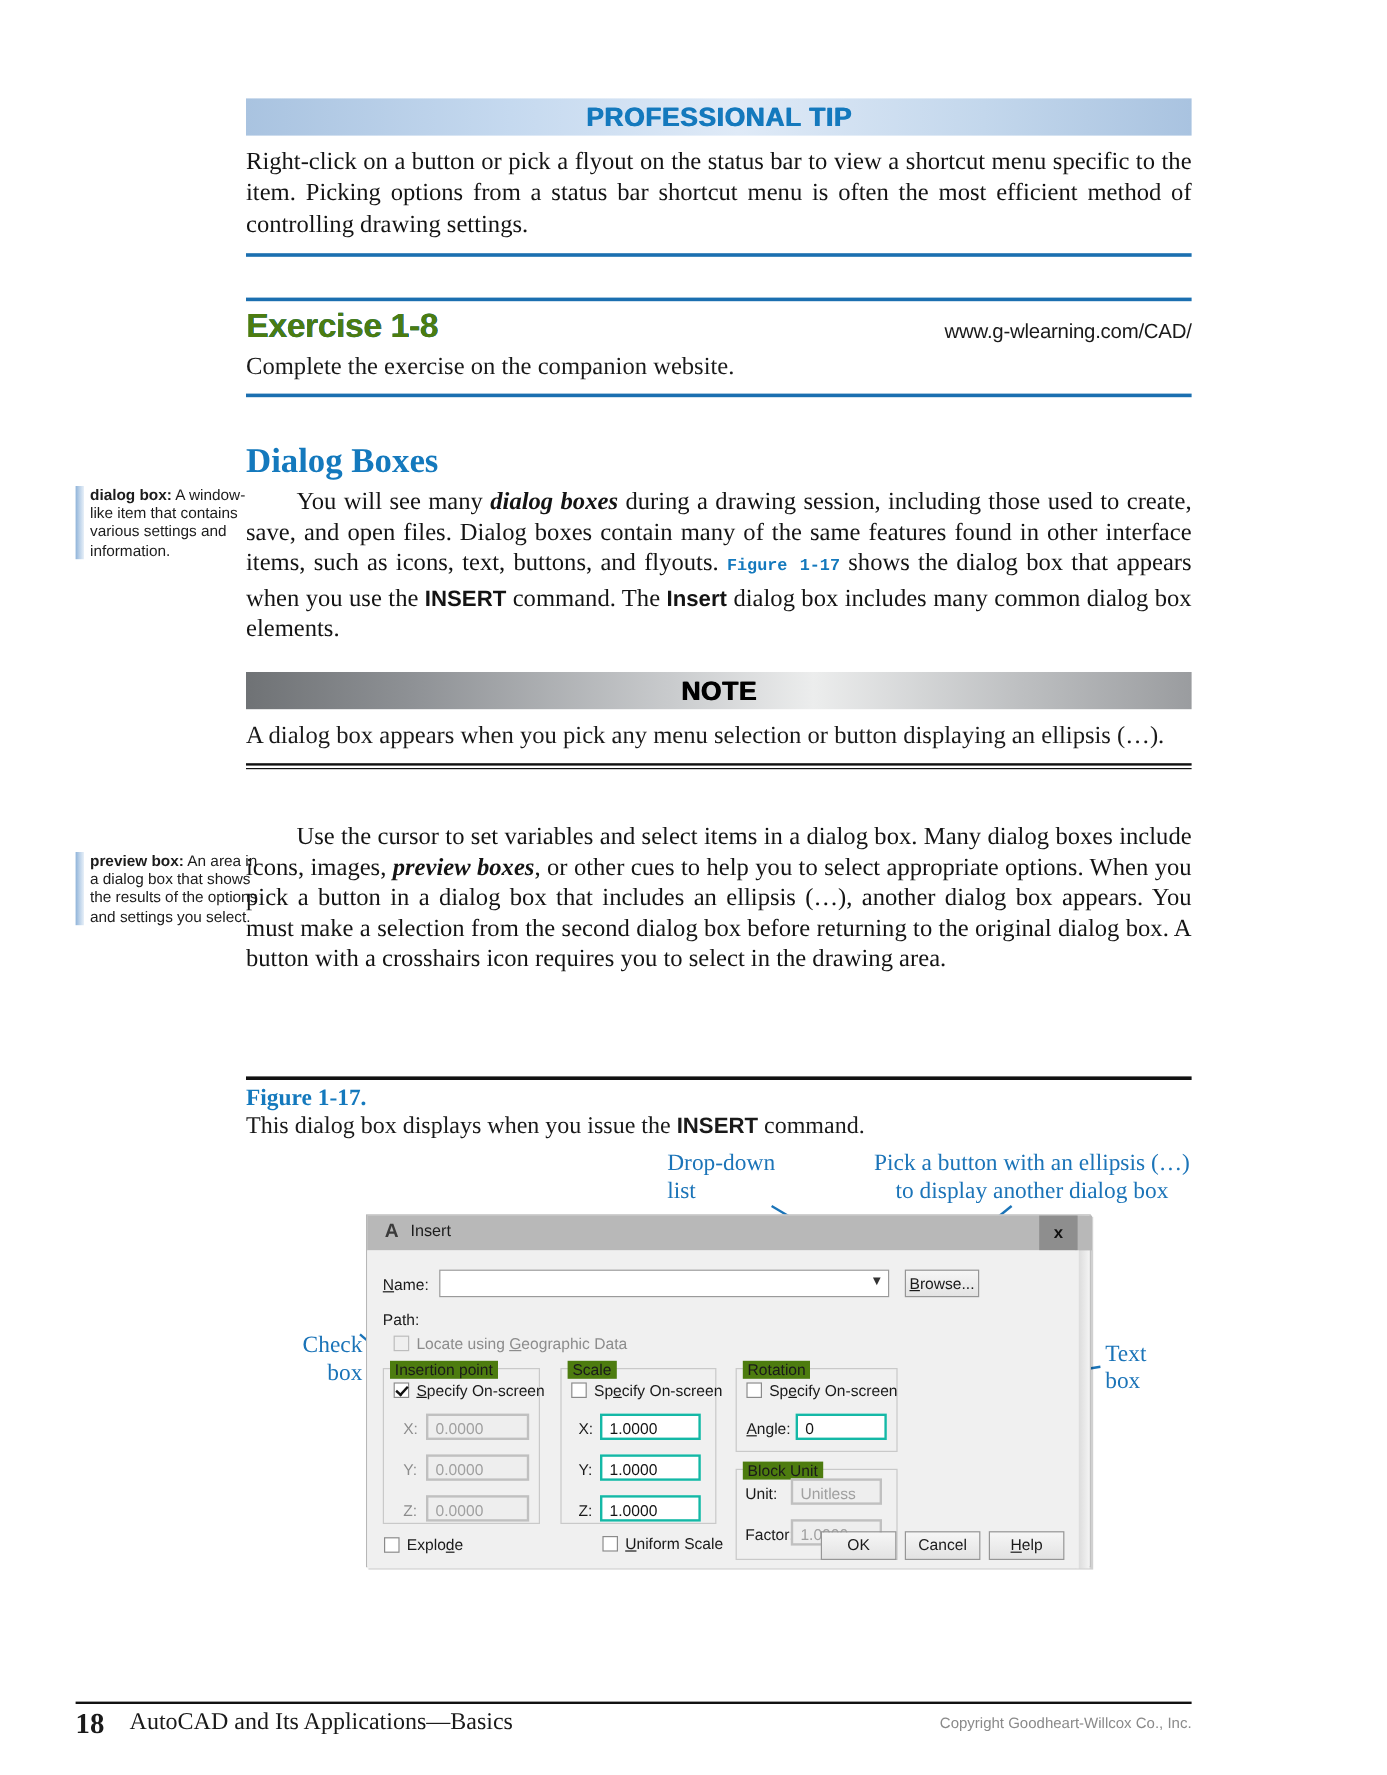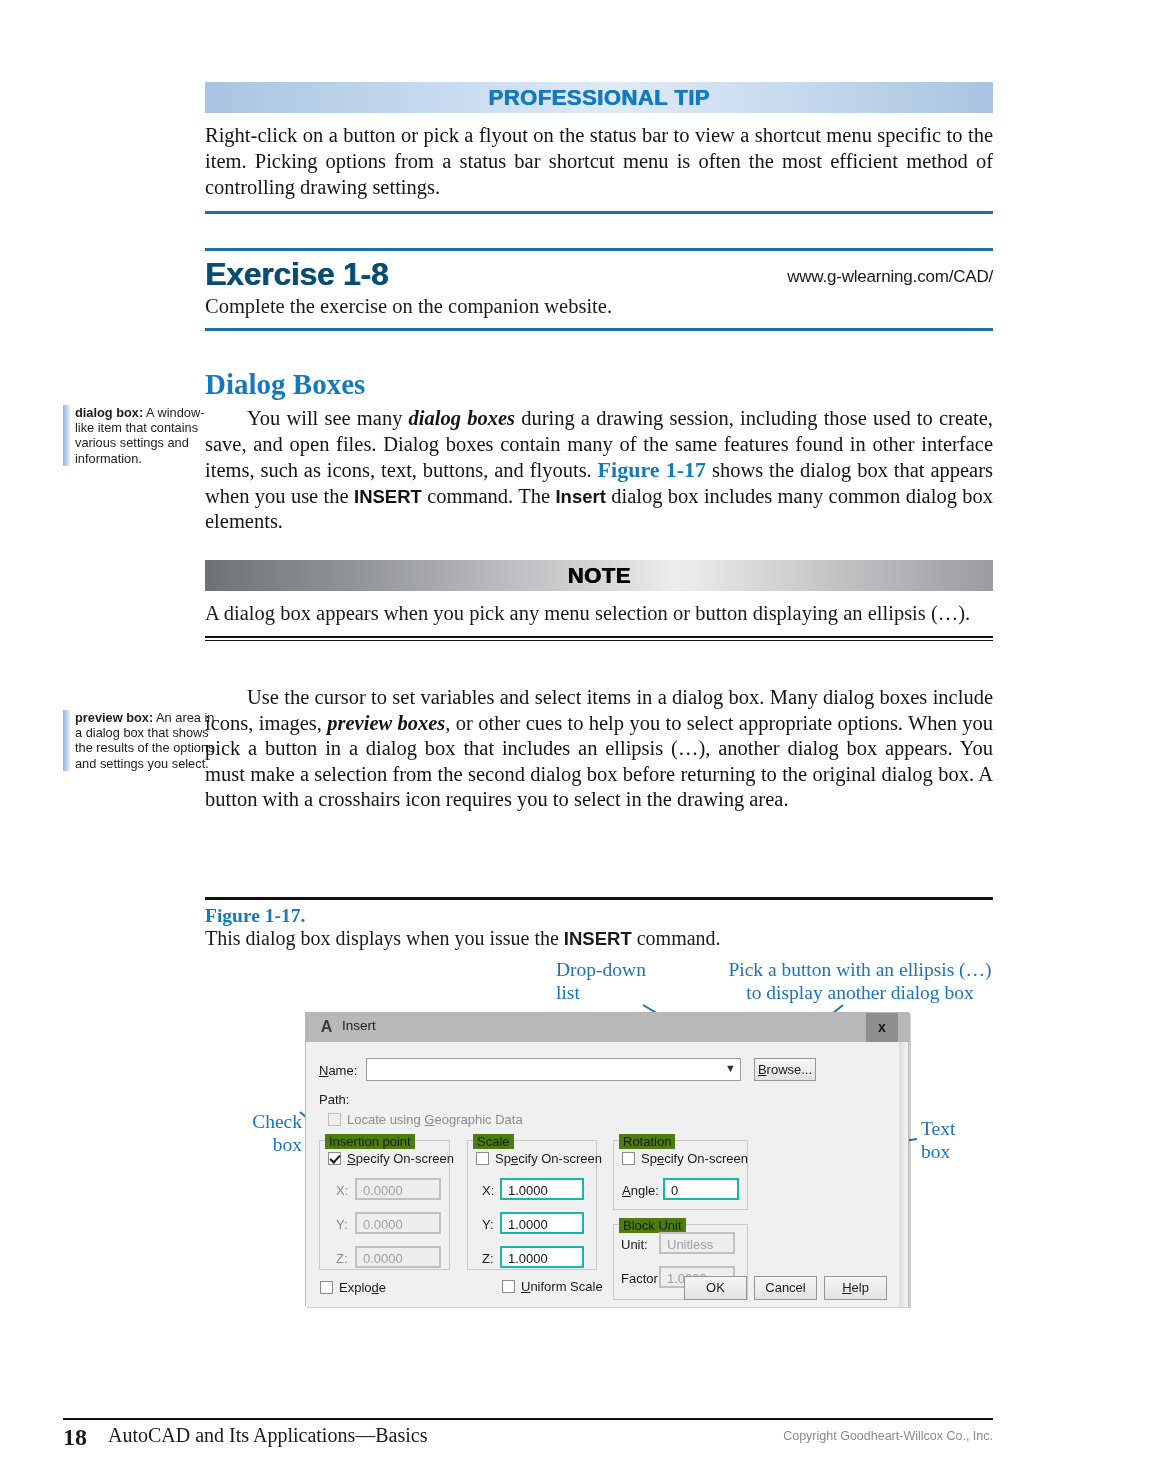--- a/index.html
+++ b/index.html
@@ -65,22 +65,22 @@
   .ex-topline { border-top: 3px solid #1b6fb0; }
   .ex-row {
     position: relative;
     height: 40px;
   }
   .ex-title {
     position: absolute;
     left: 0; top: 5px;
     font-family: "Liberation Sans", sans-serif;
     font-weight: bold;
-    font-size: 32px;
-    color: #0c4a6e;
+    font-size: 28px;
+    color: #4d7c0f;
     letter-spacing: -0.3px;
     text-shadow: 0.7px 0 0 #1479bd;
     text-align: center;
   }
   .ex-url {
     position: absolute;
     right: 0; top: 16px;
     font-family: "Liberation Sans", sans-serif;
     font-size: 17px;
     color: #1a1a1a;
@@ -117,23 +117,23 @@
     color: #141414;
   }
   .para .ind { padding-left: 42px; }
   .para i { font-family: "Liberation Serif", serif; font-style: italic; font-weight: bold; }
   .bold-sans {
     font-family: "Liberation Sans", sans-serif;
     font-weight: bold;
     font-size: 18.5px;
   }
   .figref {
-    font-family: Liberation Serif, serif;
-    font-weight: bold;
-    font-size: 22px;
+    font-family: Liberation Mono, monospace;
+    font-weight: bold;
+    font-size: 14px;
     color: #1479bd;
   }
 
   
   .mnote {
     position: absolute;
     width: 140px;
     font-family: "Liberation Sans", sans-serif;
     font-size: 12.8px;
     line-height: 15.2px;

